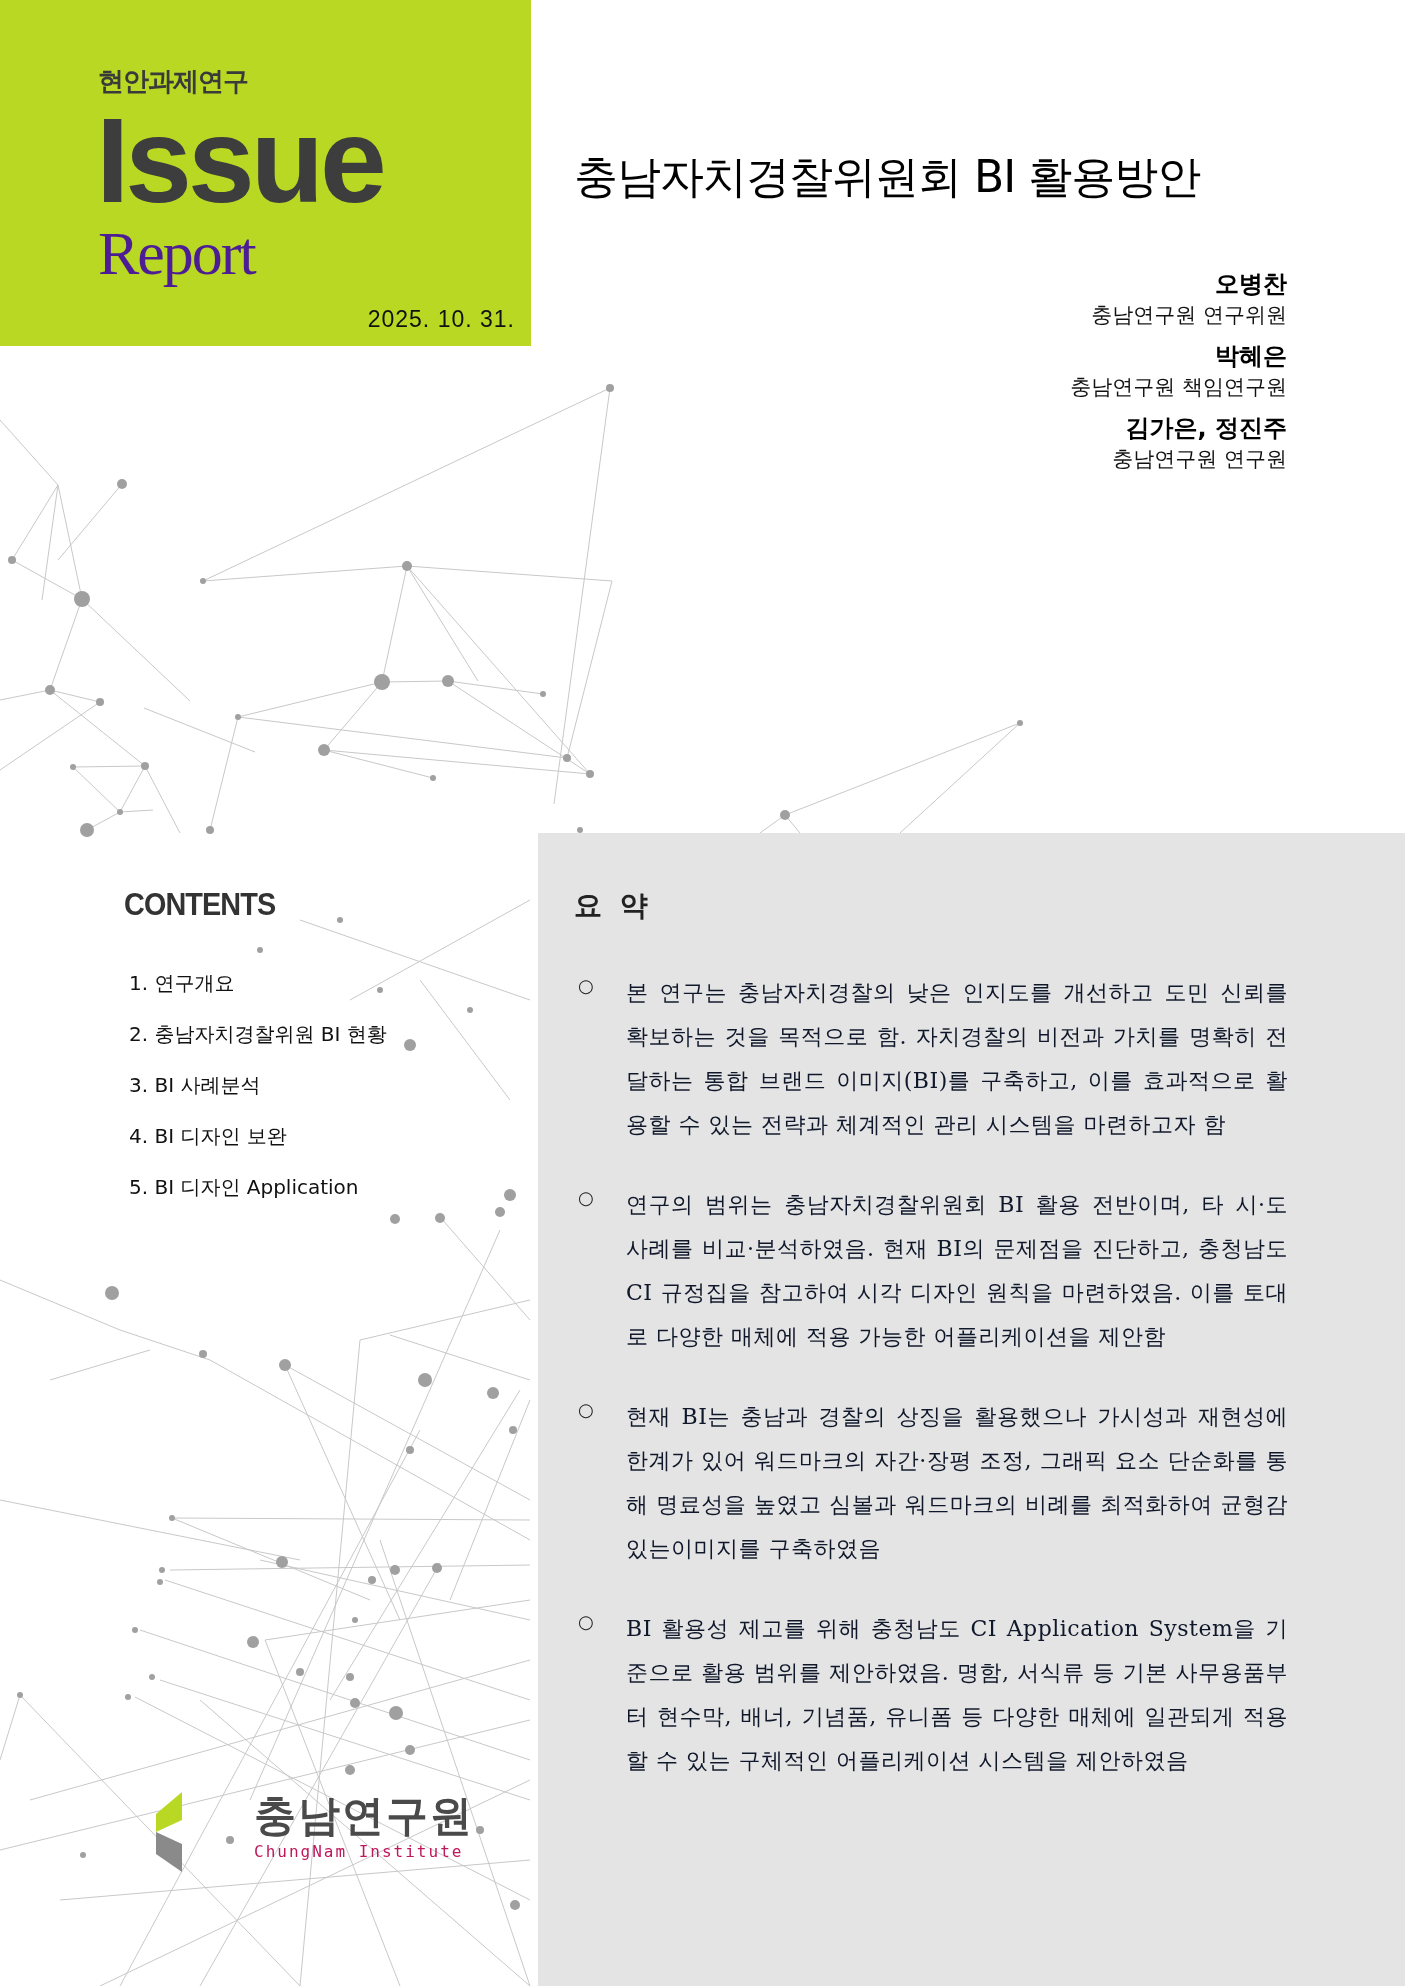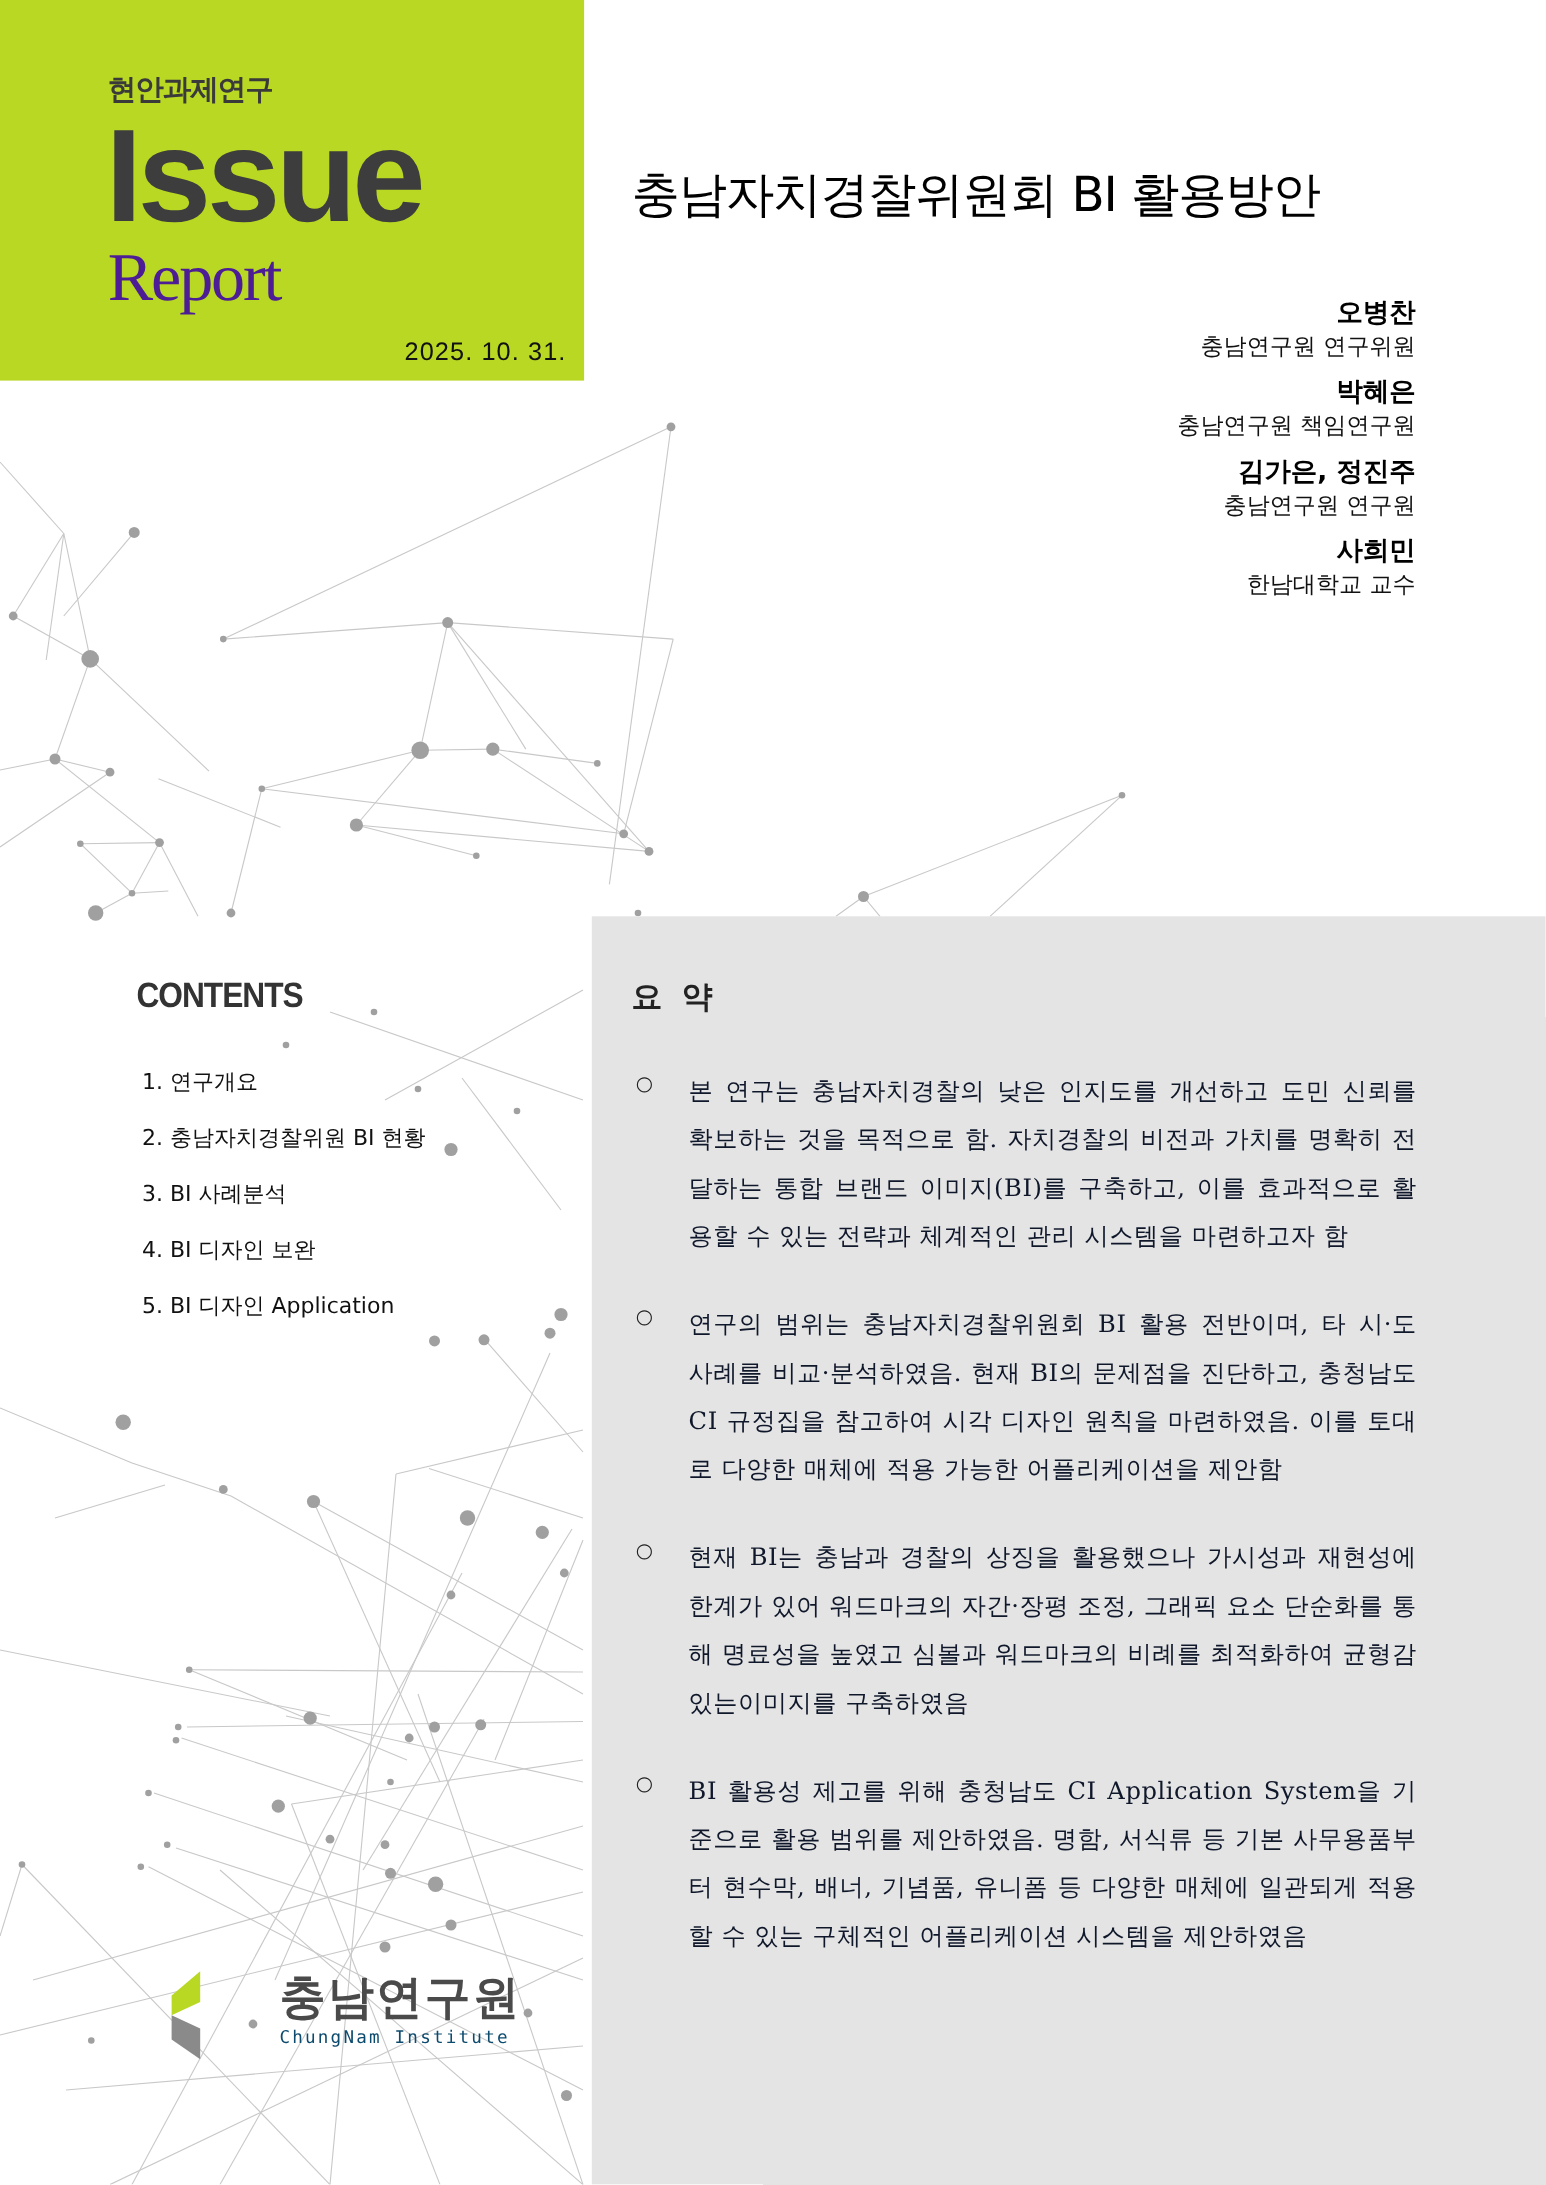--- a/index.html
+++ b/index.html
@@ -19,21 +19,21 @@
     .contents-item { font-size:20px; color:#111; height:51px; line-height:24px; margin-left:5px; }
     .summary-panel { position:absolute; left:538px; top:833px; width:876px; height:1153px; background:#e4e4e4; z-index:2; }
     .summary-heading { position:absolute; left:36px; top:54px; font-size:28px; font-weight:bold; color:#222; letter-spacing:4px; }
     .summary-list { position:absolute; left:40px; top:138px; width:710px; margin:0; padding:0; list-style:none; }
     .summary-item { position:relative; padding-left:32px; margin-bottom:36px; }
     .bullet { position:absolute; left:0; top:4px; font-size:18px; color:#222; }
     .summary-text { font-family:"DejaVu Serif", serif; font-size:22px; line-height:44px; color:#0f172a; text-align:justify; letter-spacing:0.5px;margin-left:16px; }
     .logo { position:absolute; left:152px; top:1792px; z-index:2; display:flex; align-items:flex-start;gap:44px; }
     .logo-mark { width:52px; height:80px; position:relative; margin-right:6px; }
     .logo-text-ko { font-size:42px; font-weight:bold; color:#4a4a4a; letter-spacing:2px; line-height:48px; }
-    .logo-text-en { font-family:"DejaVu Sans Mono", monospace; font-size:16px; color:#0c4a6e; letter-spacing:2px; margin-top:2px; }
+    .logo-text-en { font-family:"DejaVu Sans Mono", monospace; font-size:16px; color:#be185d; letter-spacing:2px; margin-top:2px; }
   </style>
 </head>
 <body>
 
 <svg class="bg-network" viewBox="0 0 1405 1986" xmlns="http://www.w3.org/2000/svg">
   <g stroke="#c8c8c8" stroke-width="1" fill="none">
     <line x1="58" y1="560" x2="122" y2="484"></line>
     <line x1="0" y1="420" x2="58" y2="485"></line>
     <line x1="58" y1="485" x2="12" y2="560"></line>
     <line x1="58" y1="485" x2="42" y2="600"></line>
@@ -193,24 +193,20 @@
     <div class="author-aff">충남연구원 연구위원</div>
   </div>
   <div>
     <div class="author-name">박혜은</div>
     <div class="author-aff">충남연구원 책임연구원</div>
   </div>
   <div>
     <div class="author-name">김가은, 정진주</div>
     <div class="author-aff">충남연구원 연구원</div>
   </div>
-  <div>
-    <div class="author-name">사희민</div>
-    <div class="author-aff">한남대학교 교수</div>
-  </div>
 </div>
 
 <div class="contents">
   <div class="contents-heading">CONTENTS</div>
   <div class="contents-item">1. 연구개요</div>
   <div class="contents-item">2. 충남자치경찰위원 BI 현황</div>
   <div class="contents-item">3. BI 사례분석</div>
   <div class="contents-item">4. BI 디자인 보완</div>
   <div class="contents-item">5. BI 디자인 Application</div>
 </div>

